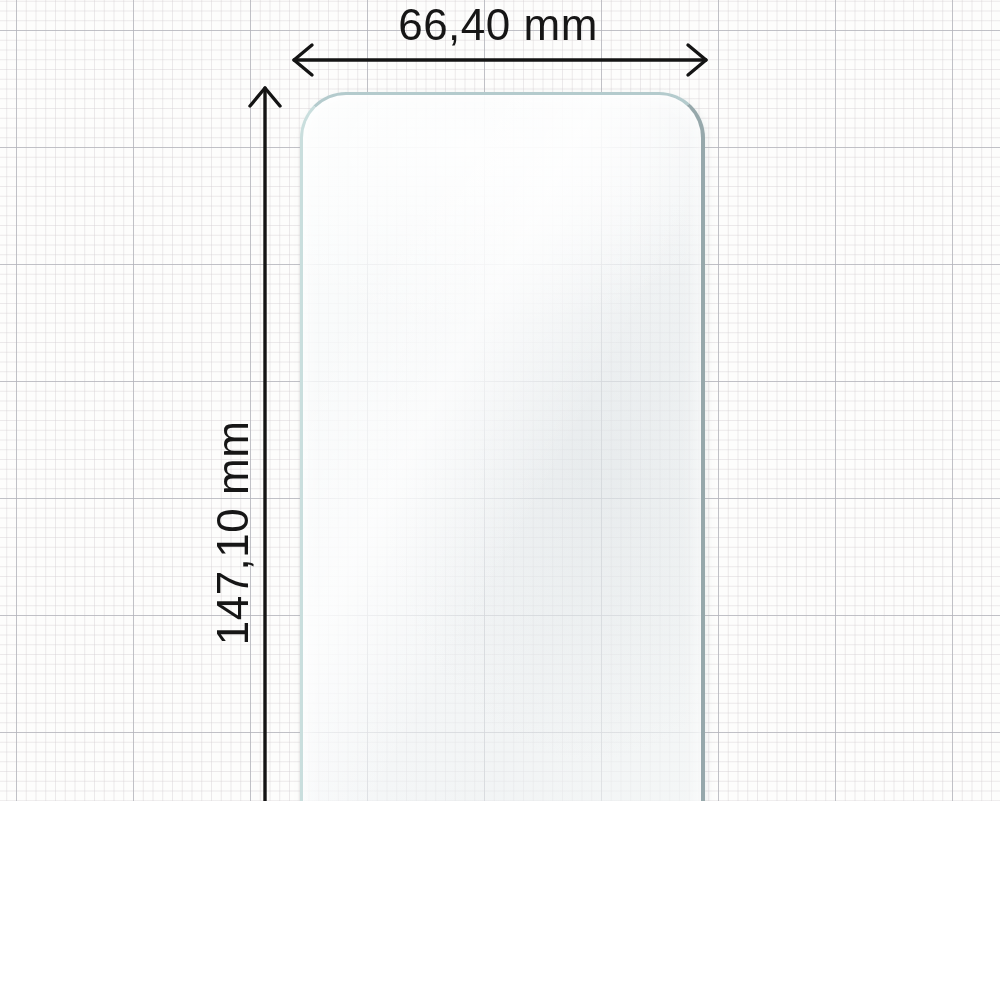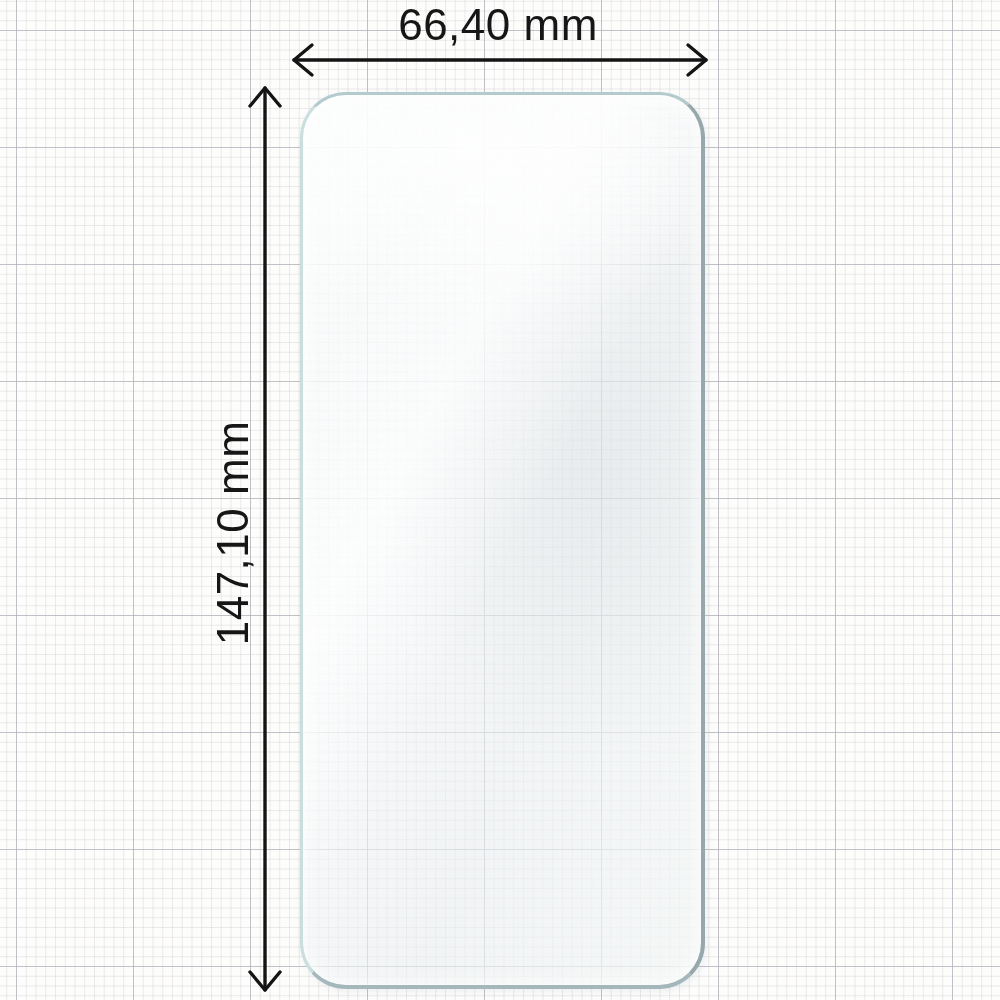--- a/index.html
+++ b/index.html
@@ -3,21 +3,21 @@
 <meta charset="utf-8">
 <style>
   html, body {
     margin: 0;
     padding: 0;
     font-family: "Liberation Sans", "DejaVu Sans", sans-serif;
   }
   .canvas {
     position: relative;
     width: 1000px;
-    height: 1000px;
+    height: 801px;
     overflow: hidden;
     background-color: #fdfdfc;
     
     background-image:
       linear-gradient(to right,  rgba(178,180,186,0.75) 0, rgba(178,180,186,0.75) 1px, transparent 1px),
       linear-gradient(to bottom, rgba(178,180,186,0.75) 0, rgba(178,180,186,0.75) 1px, transparent 1px),
       linear-gradient(to right,  rgba(213,208,211,0.45) 0, rgba(213,208,211,0.45) 1px, transparent 1px),
       linear-gradient(to bottom, rgba(213,208,211,0.45) 0, rgba(213,208,211,0.45) 1px, transparent 1px);
     background-size: 117px 117px, 117px 117px, 9.75px 9.75px, 9.75px 9.75px;
     background-position: 16px 30px, 16px 30px, 6.25px 0.75px, 6.25px 0.75px;

